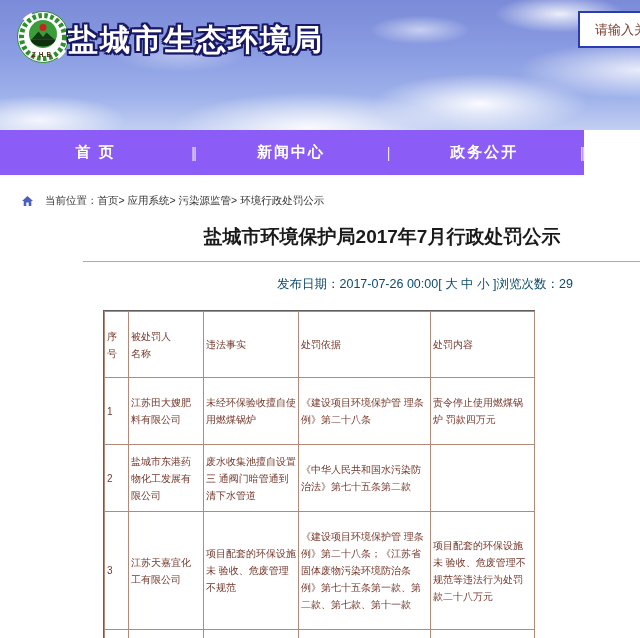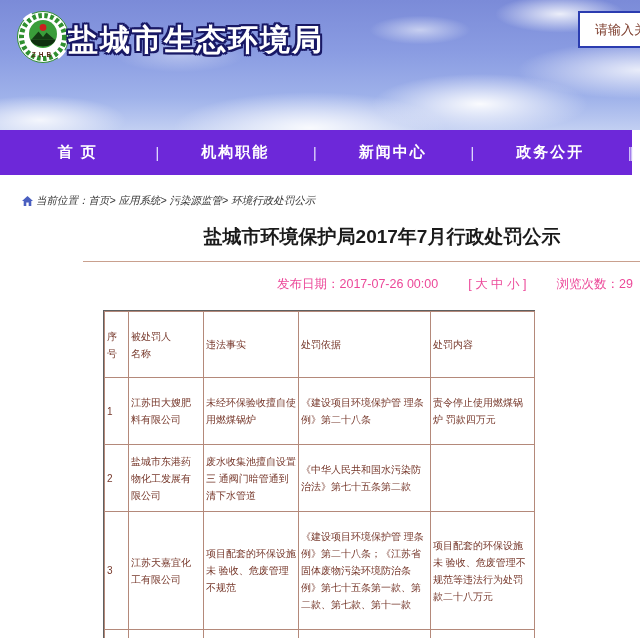--- a/index.html
+++ b/index.html
@@ -31,46 +31,46 @@
     white-space:nowrap;
   }
   .searchbox{
     position:absolute; left:578px; top:11px; width:90px; height:37px;
     background:#fff; border:2px solid #2b3cb0;
     display:flex; align-items:center; padding-left:15px;
     font-size:13px; color:#7b3b2b; overflow:hidden; white-space:nowrap;
   }
   
   .nav{
-    position:absolute; left:0; top:130px; width:632px; height:45px;
-    background:#6d28d9; display:flex; align-items:center;
+    position:absolute; left:0; top:130px; width:584px; height:45px;
+    background:#8b5cf6; display:flex; align-items:center;
   }
   .nav-item{
     flex:1; text-align:center; color:#fff; font-size:15px; font-weight:bold;
     letter-spacing:2px; text-decoration:none; white-space:nowrap; cursor:pointer;
   }
   .nav-divider{ color:#e8e8ff; font-size:14px; font-weight:normal; width:2px; }
   
   .breadcrumb{
     position:absolute; left:22px; top:194px;
-    display:flex; align-items:center; gap:3px;
-    font-size:10.5px; color:#333; white-space:nowrap;font-style:italic;
+    display:flex; align-items:center; gap:12px;
+    font-size:10.5px; color:#333; white-space:nowrap;
   }
   
   .article-title{
     position:absolute; left:362px; top:224px; transform:translateX(-50%);
     font-size:19px; font-weight:600; color:#1a1a1a; white-space:nowrap;margin-left:20px;
   }
   .rule{
     position:absolute; left:83px; right:0; top:261px; height:1px;
     background:#c9a08e;
   }
   .meta{
     position:absolute; left:277px; top:276px;
-    display:flex; gap:30px; font-size:12.5px; color:#ec4899; white-space:nowrap;
+    display:flex; gap:0; font-size:12.5px; color:#0c4a6e; white-space:nowrap;
   }
   .meta .sizer{ cursor:pointer; }
   
   .tablewrap{
     position:absolute; left:103px; top:310px; width:432px;
     border:1px solid #5f5f5f;
   }
   table{ border-collapse:collapse; width:100%; table-layout:fixed; }
   td{
     border:1px solid #b4897a;
@@ -99,21 +99,20 @@
     </div>
     <h1 class="site-title">盐城市生态环境局</h1>
     <div class="searchbox">
       <span>请输入关键字</span>
     </div>
   </header>
 
   <nav class="nav">
     <a class="nav-item">首 页</a>
     <span class="nav-divider">|</span>
-    <a class="nav-item">机构职能</a>
     <span class="nav-divider">|</span>
     <a class="nav-item">新闻中心</a>
     <span class="nav-divider">|</span>
     <a class="nav-item">政务公开</a>
     <span class="nav-divider">|</span>
     <span class="nav-divider">|</span>
   </nav>
 
   <div class="breadcrumb">
     <svg width="11" height="10" viewBox="0 0 11 10">

